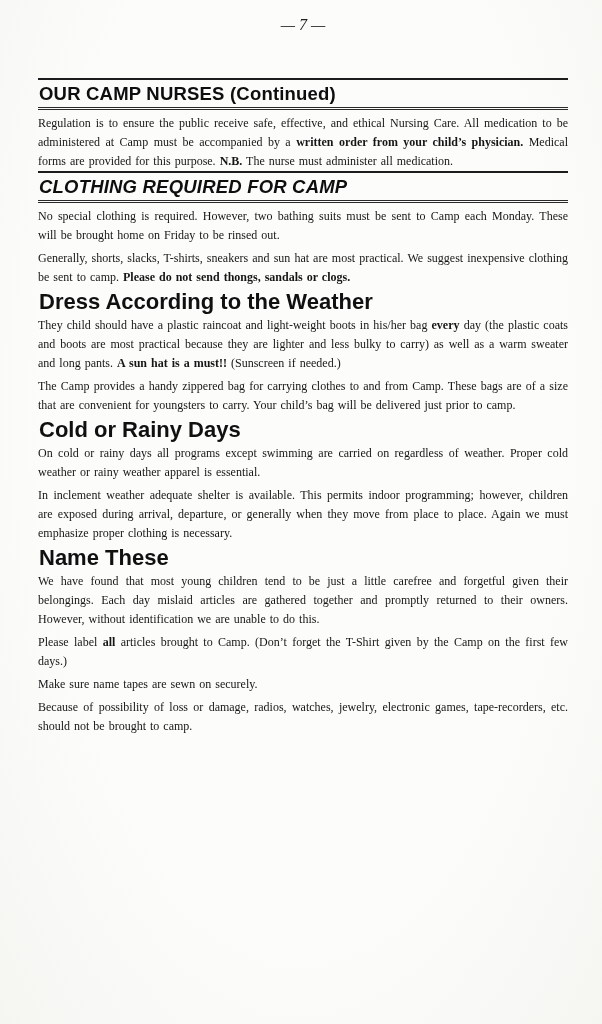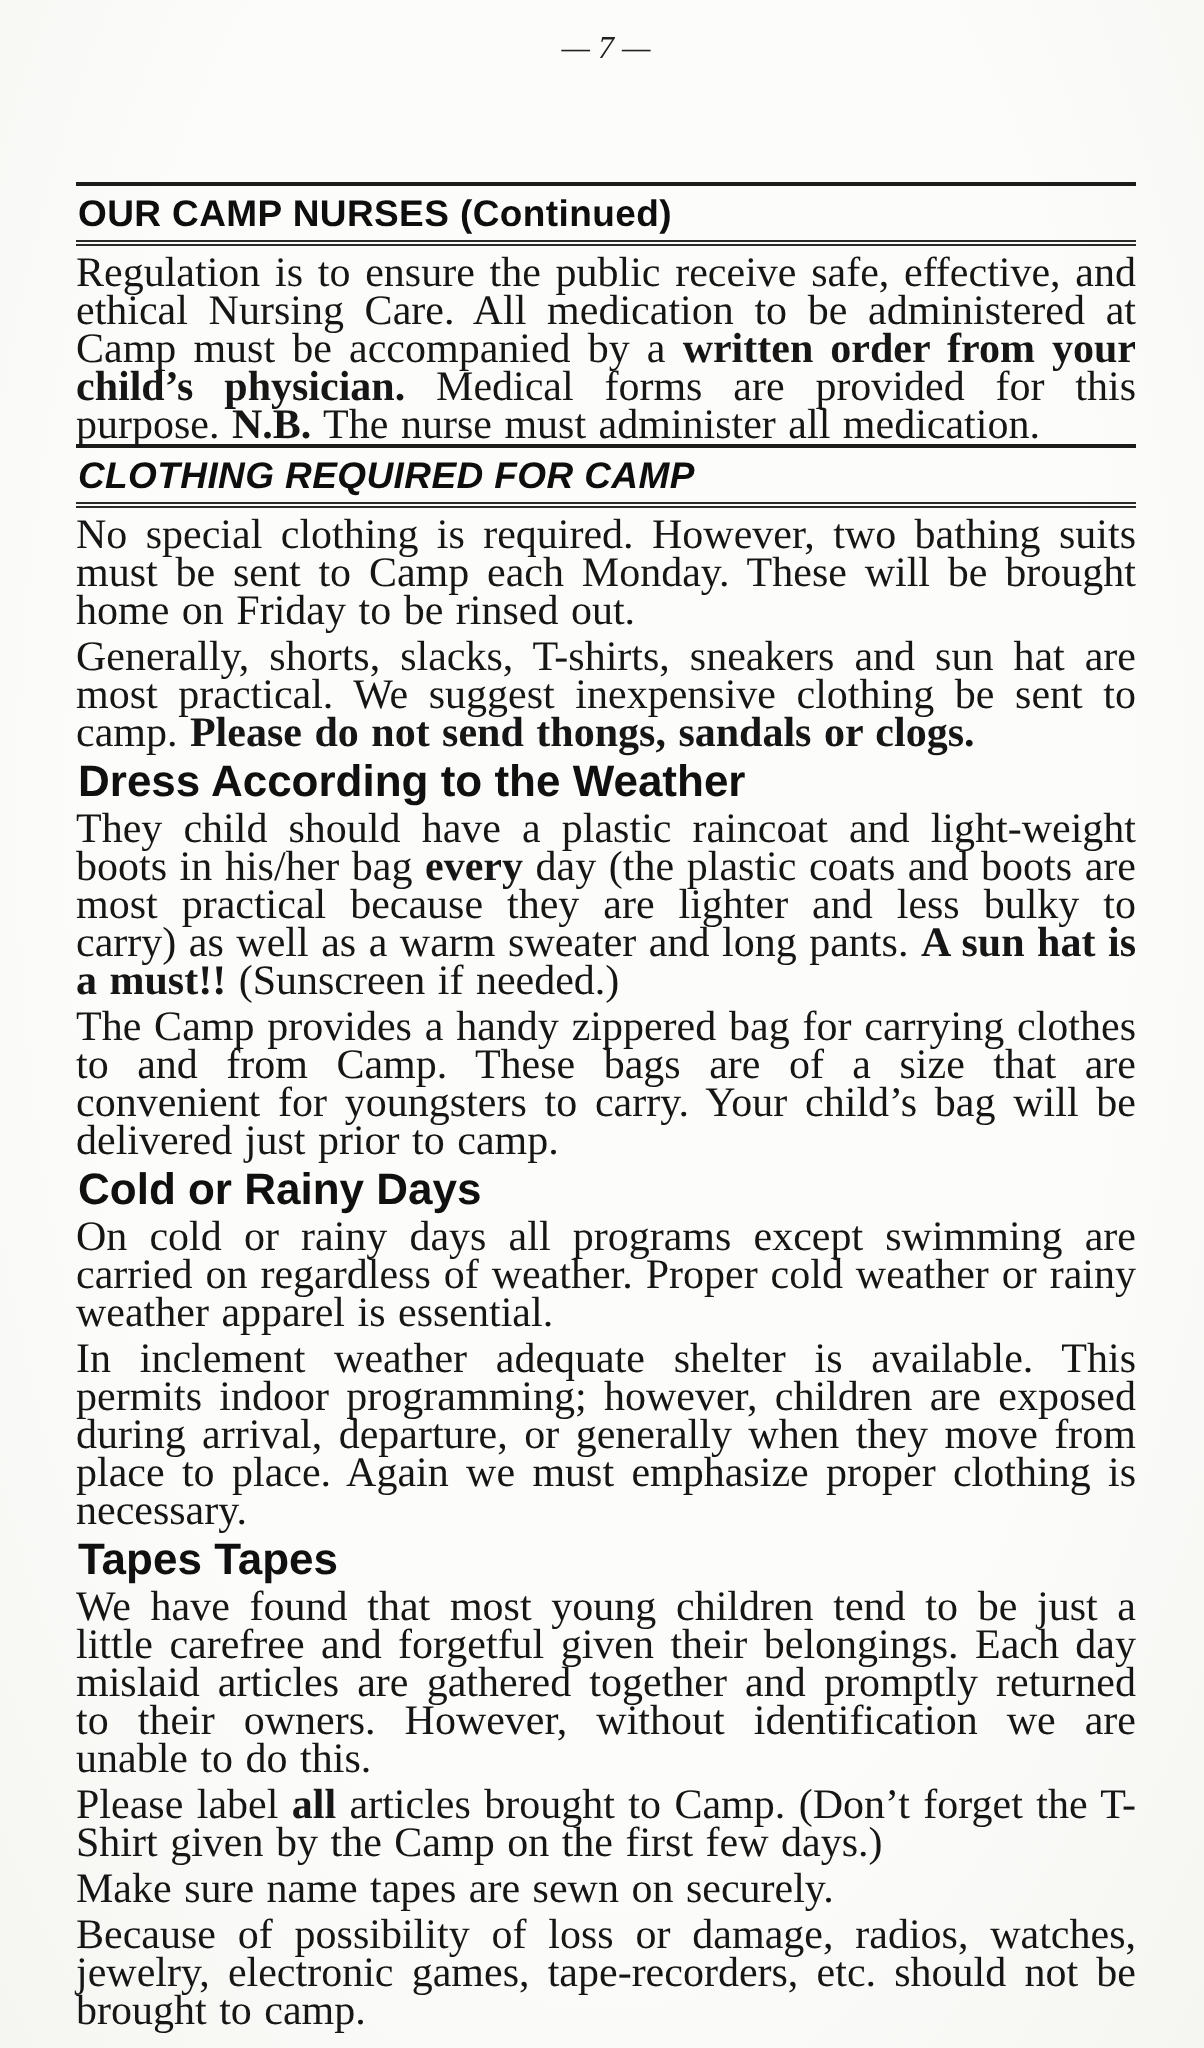--- a/index.html
+++ b/index.html
@@ -16,21 +16,21 @@
     font-family: "Liberation Serif", serif;
   }
   .pagenum {
     text-align: center;
     font-size: 16px;
     line-height: 22px;
     font-style: italic;
     color: #222;
   }
   .ruled-heading {
-    margin-top: 55px;
+    margin-top: 42px;
     border-top: 2px solid #1c1c1c;
     border-bottom: 3px double #2a2a2a;
     padding: 3px 0 2px 1px;
     font-family: "Liberation Sans", sans-serif;
     font-weight: bold;
     font-size: 18.5px;
     line-height: 22px;
     letter-spacing: 0.2px;
     color: #0e0e0e;
   }
@@ -39,21 +39,21 @@
   .sub-heading {
     margin: 4px 0 1px 1px;
     font-family: "Liberation Sans", sans-serif;
     font-weight: bold;
     font-size: 22px;
     line-height: 21px;
     color: #101010;
   }
   p {
     margin-top: 4px;
-    font-size: 21px;
+    font-size: 12px;
     line-height: 19px;
     text-align: justify;
     color: #161616;
     word-spacing: 1px;
   }
   p .b { font-weight: bold; }
 </style>
 </head>
 <body>
 
@@ -64,19 +64,19 @@
       <p><span>Regulation is to ensure the public receive safe, effective, and ethical Nursing Care. All medication to be administered at Camp must be accompanied by a </span><span class="b">written order from your child’s physician.</span><span> Medical forms are provided for this purpose. </span><span class="b">N.B.</span><span> The nurse must administer all medication.</span></p>
       <h2 class="ruled-heading">CLOTHING REQUIRED FOR CAMP</h2>
       <p><span>No special clothing is required. However, two bathing suits must be sent to Camp each Monday. These will be brought home on Friday to be rinsed out.</span></p>
       <p><span>Generally, shorts, slacks, T-shirts, sneakers and sun hat are most practical. We suggest inexpensive clothing be sent to camp. </span><span class="b">Please do not send thongs, sandals or clogs.</span></p>
       <h3 class="sub-heading">Dress According to the Weather</h3>
       <p><span>They child should have a plastic raincoat and light-weight boots in his/her bag </span><span class="b">every</span><span> day (the plastic coats and boots are most practical because they are lighter and less bulky to carry) as well as a warm sweater and long pants. </span><span class="b">A sun hat is a must!!</span><span> (Sunscreen if needed.)</span></p>
       <p><span>The Camp provides a handy zippered bag for carrying clothes to and from Camp. These bags are of a size that are convenient for youngsters to carry. Your child’s bag will be delivered just prior to camp.</span></p>
       <h3 class="sub-heading">Cold or Rainy Days</h3>
       <p><span>On cold or rainy days all programs except swimming are carried on regardless of weather. Proper cold weather or rainy weather apparel is essential.</span></p>
       <p><span>In inclement weather adequate shelter is available. This permits indoor programming; however, children are exposed during arrival, departure, or generally when they move from place to place. Again we must emphasize proper clothing is necessary.</span></p>
-      <h3 class="sub-heading">Tapes Tapes</h3>
+      <h3 class="sub-heading">Name These</h3>
       <p><span>We have found that most young children tend to be just a little carefree and forgetful given their belongings. Each day mislaid articles are gathered together and promptly returned to their owners. However, without identification we are unable to do this.</span></p>
       <p><span>Please label </span><span class="b">all</span><span> articles brought to Camp. (Don’t forget the T-Shirt given by the Camp on the first few days.)</span></p>
       <p><span>Make sure name tapes are sewn on securely.</span></p>
       <p><span>Because of possibility of loss or damage, radios, watches, jewelry, electronic games, tape-recorders, etc. should not be brought to camp.</span></p>
     </div>
 </div>
 
 </body></html>

